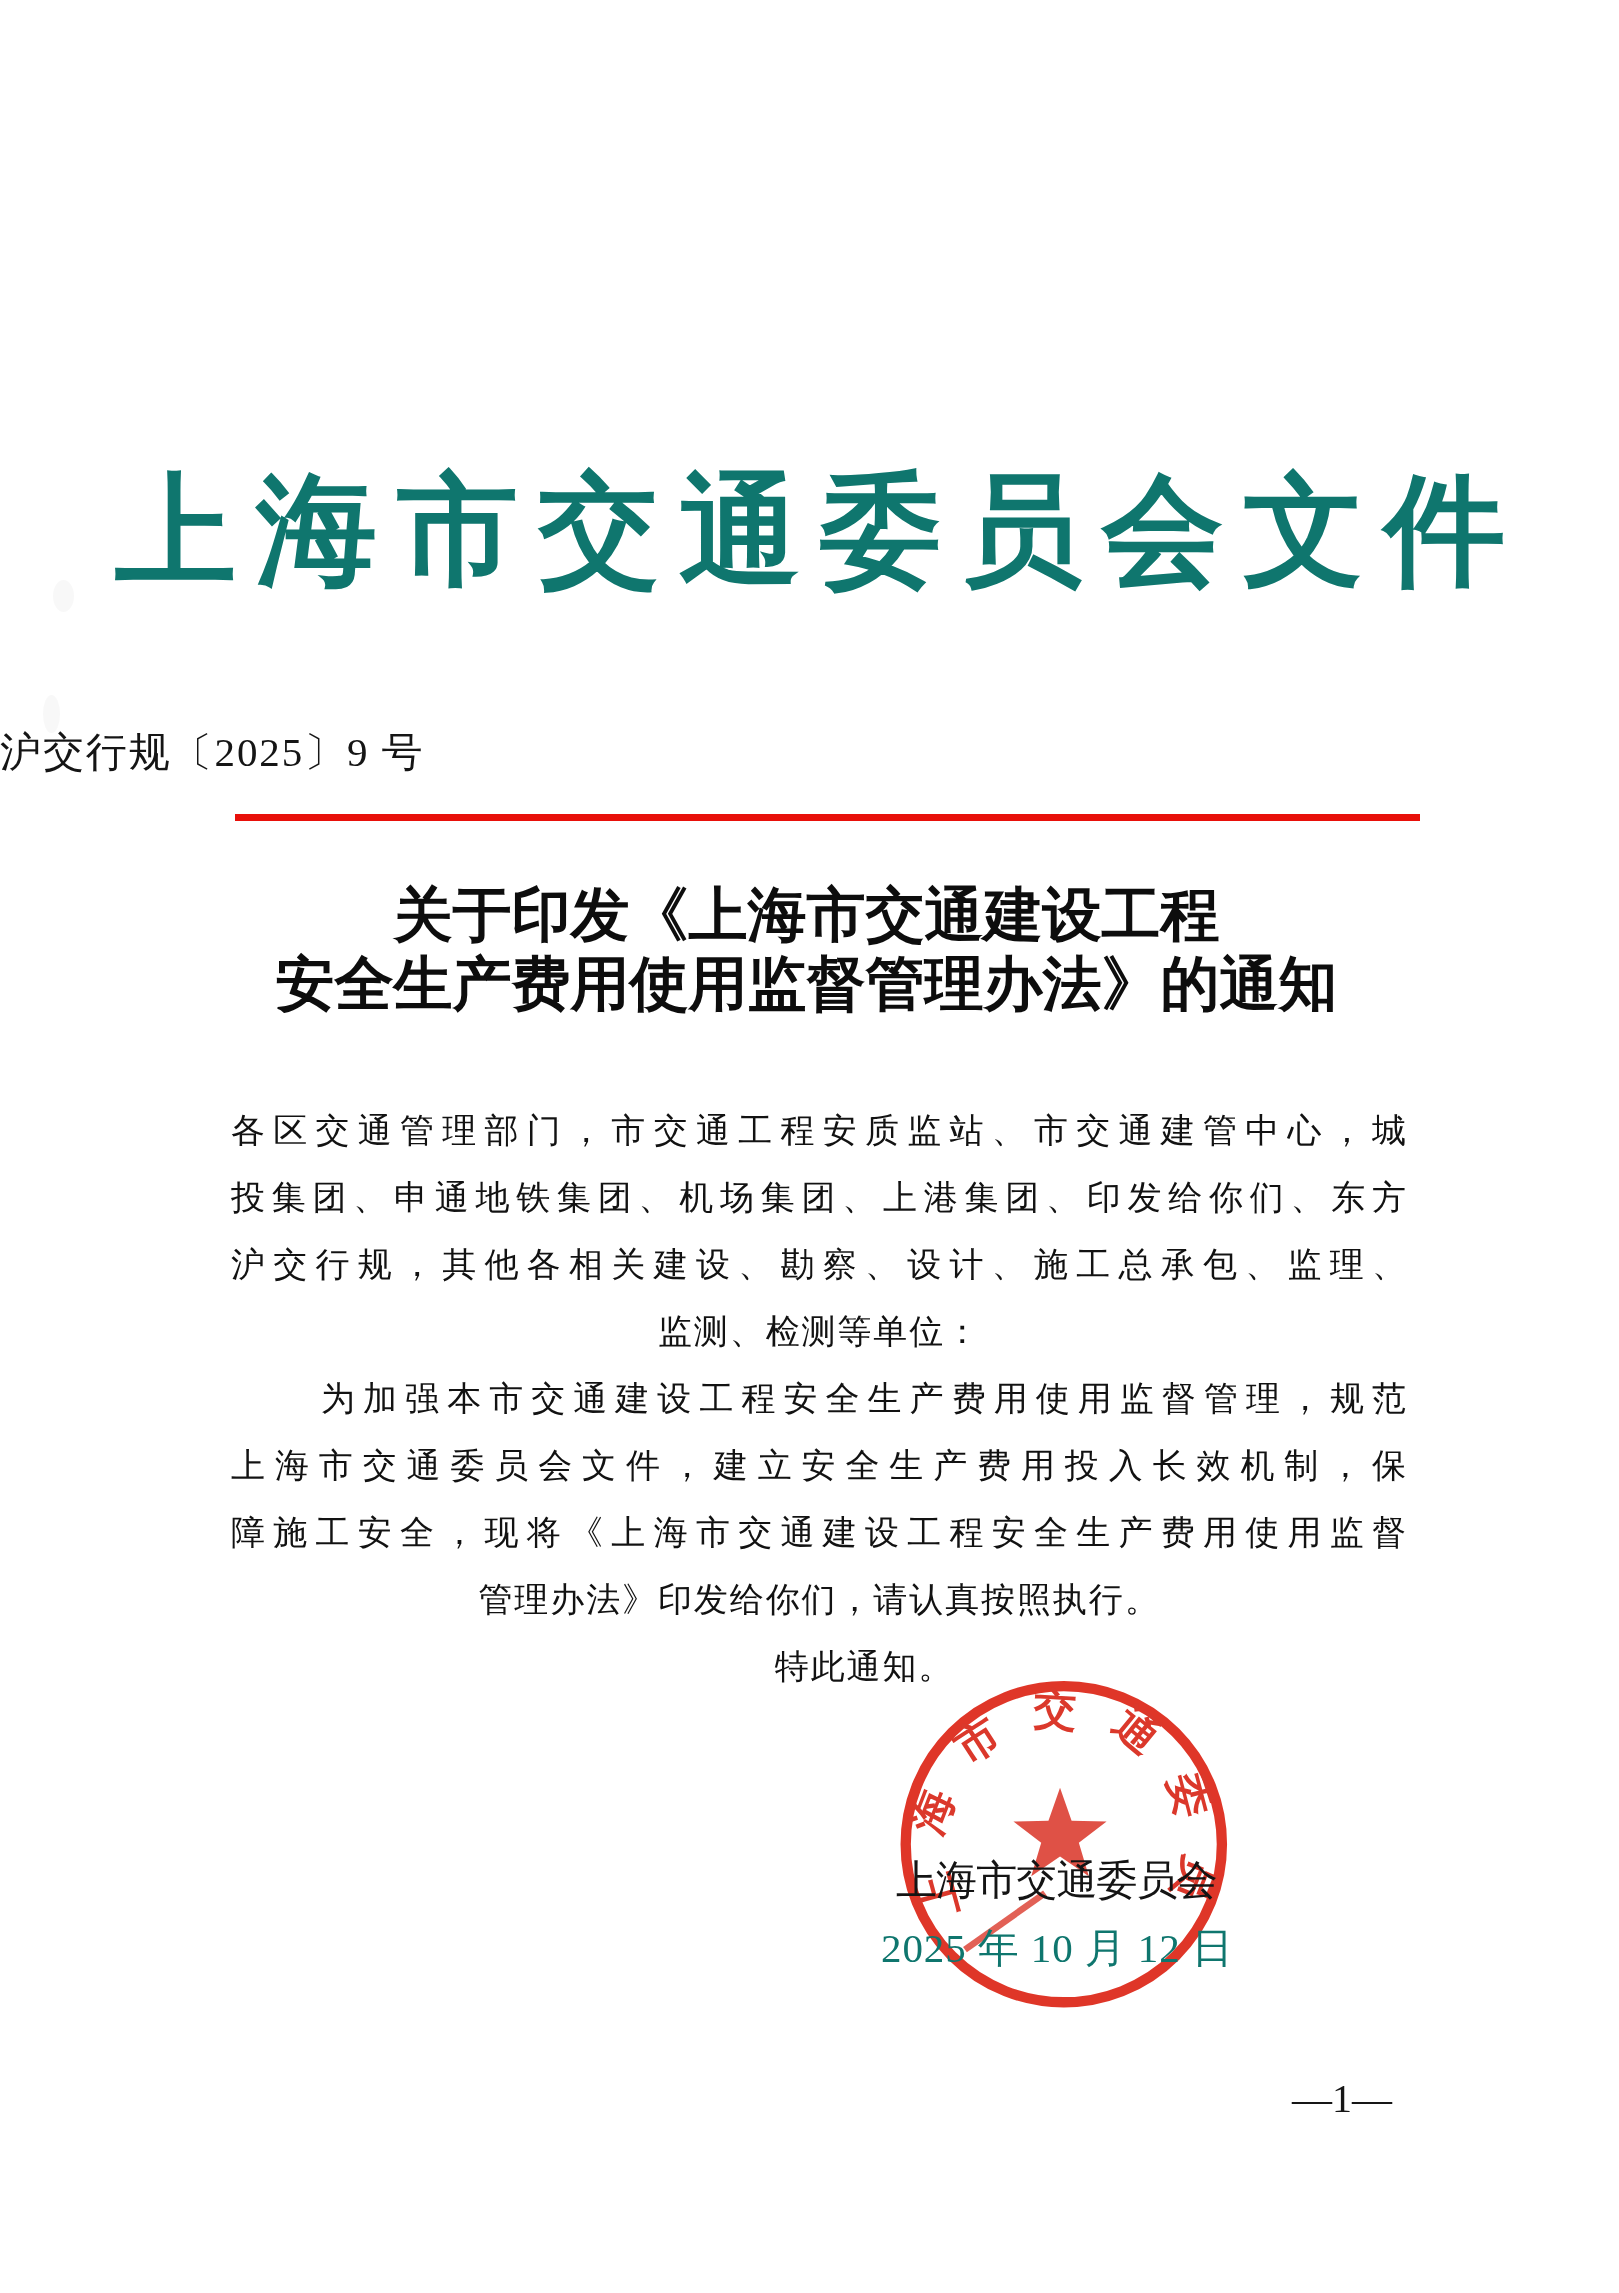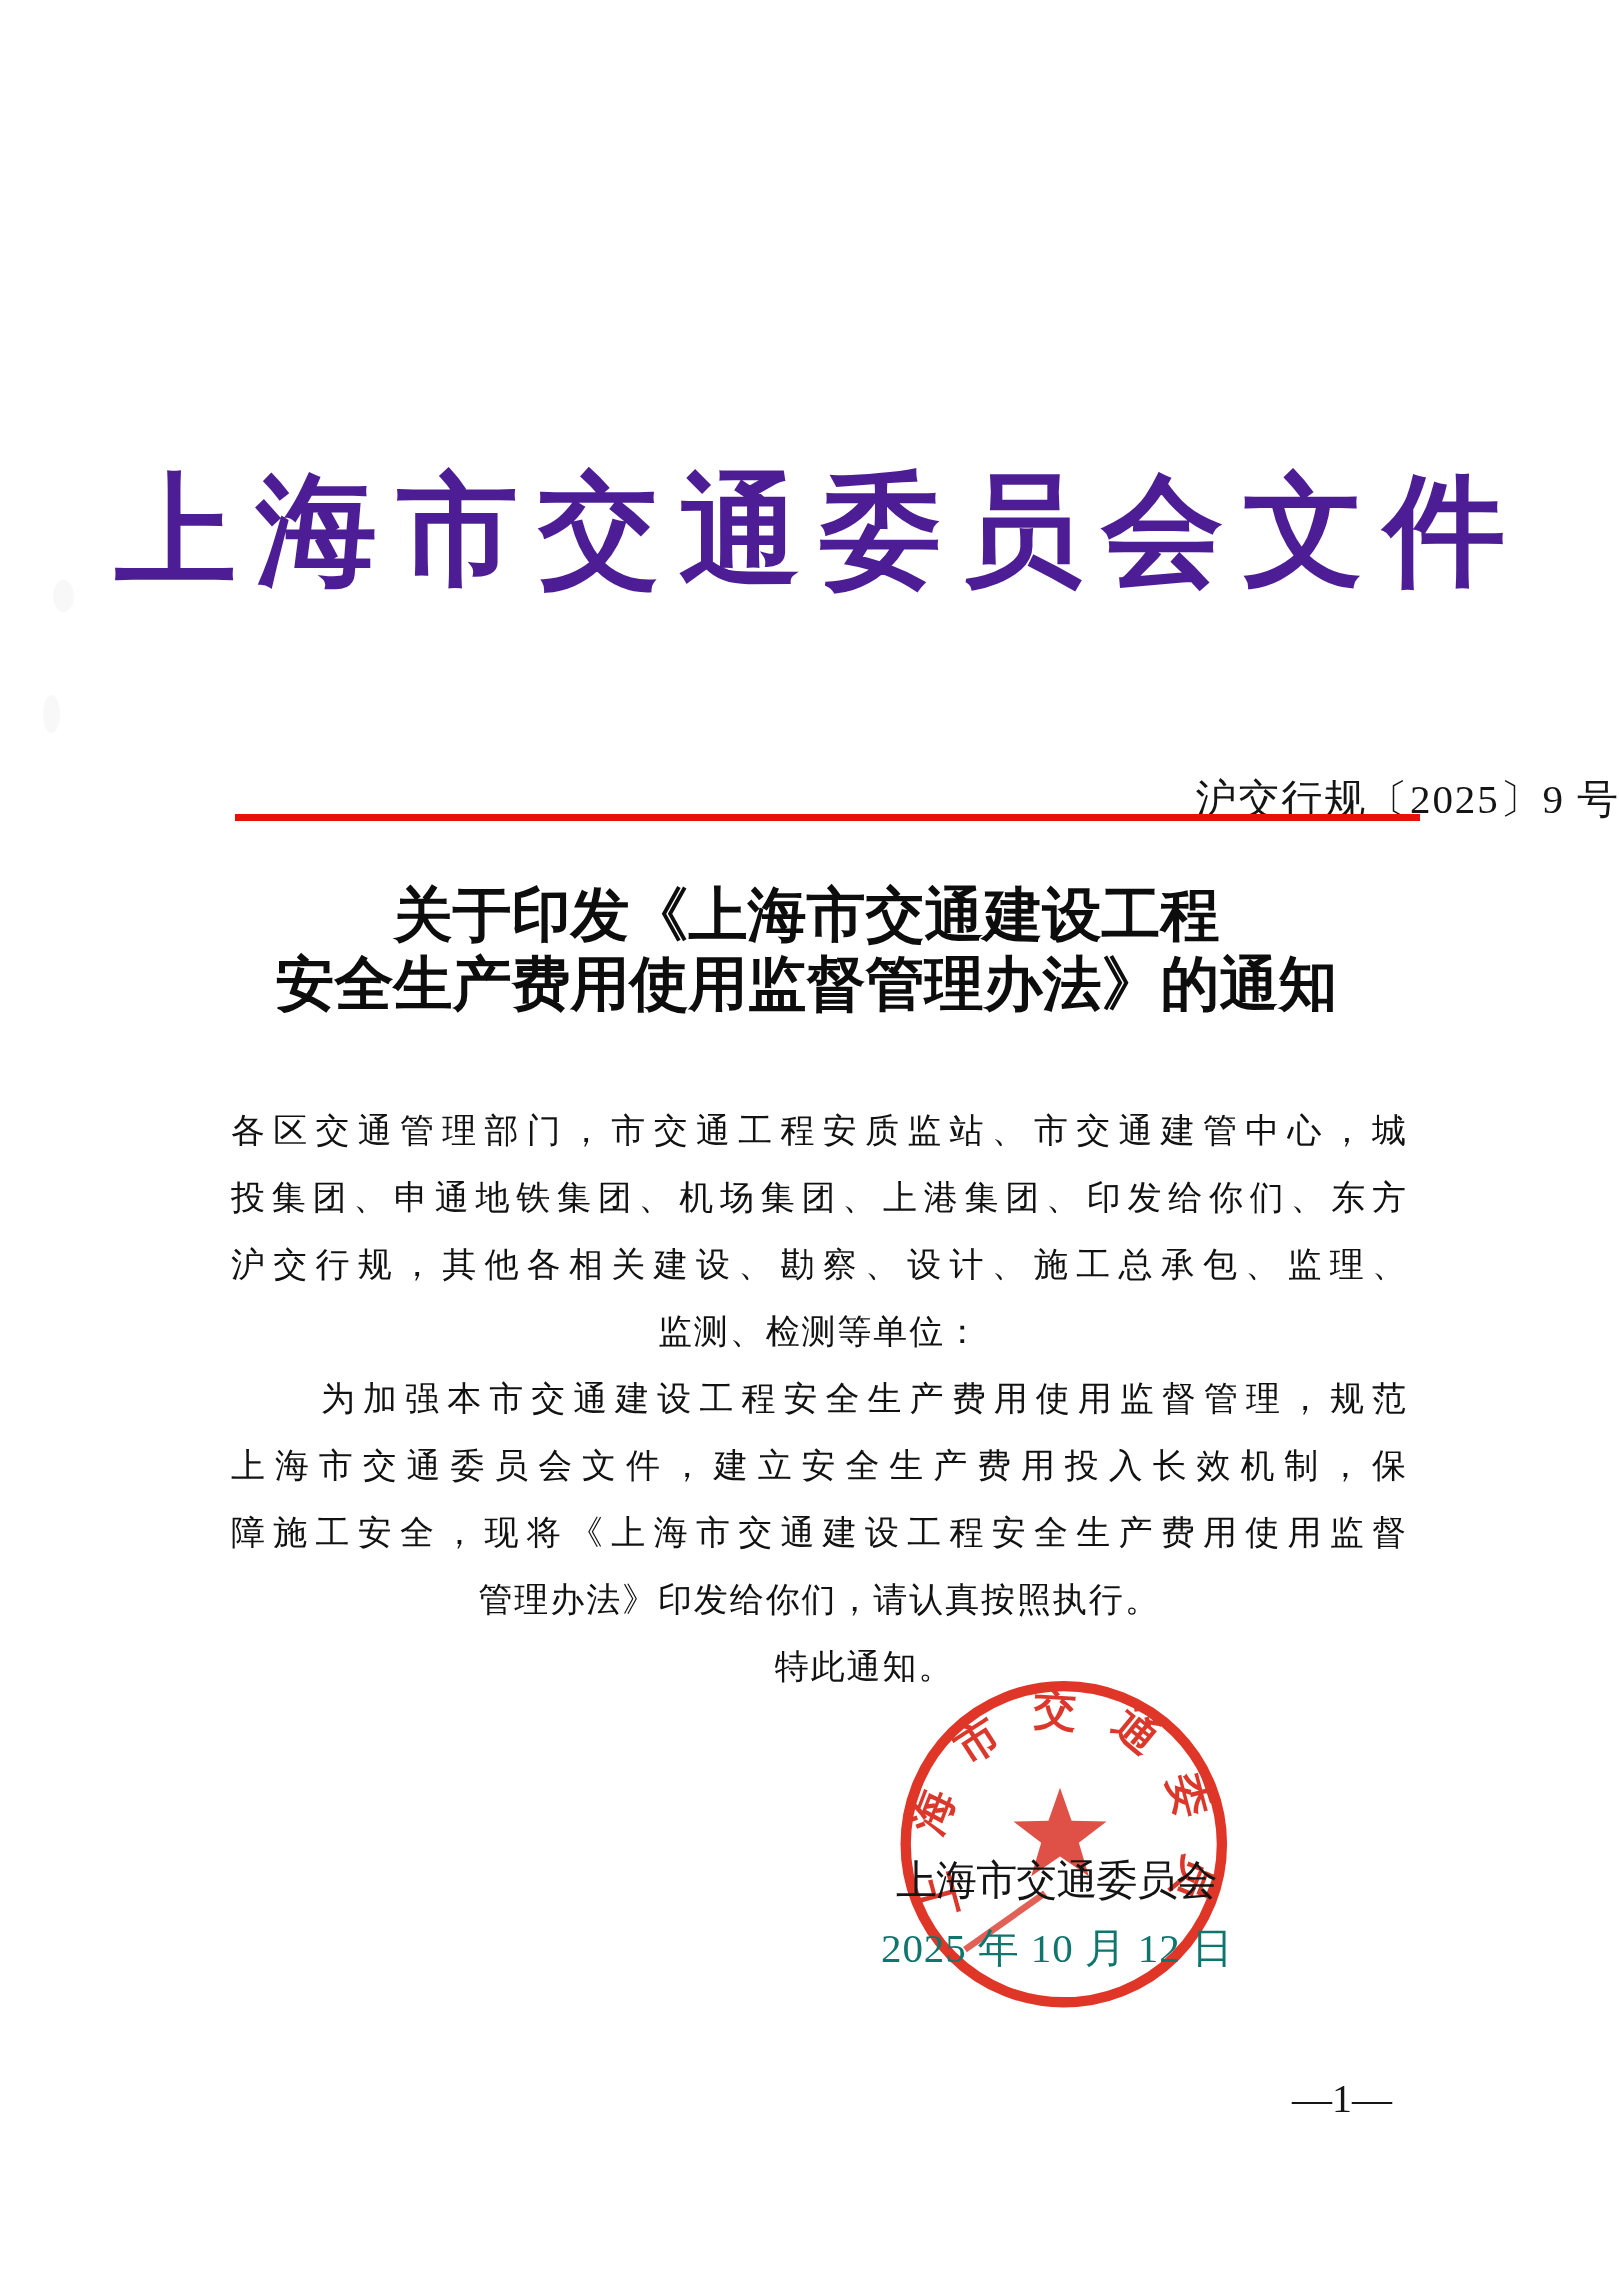--- a/index.html
+++ b/index.html
@@ -16,25 +16,24 @@
     left:0;top:450px;width:1620px;
     padding-left:38px;box-sizing:border-box;
     text-align:center;
     font-size:121px;font-weight:bold;
     letter-spacing:20px;
     white-space:nowrap;
     font-family:"Liberation Serif","DejaVu Serif",serif;
   }
   .doc-number{
     left:0;top:725px;width:1620px;
-    text-align:right;
+    text-align:left;
     font-size:41px;
     letter-spacing:1.9px;
     color:#151515;
-    margin-top:47px;
   }
   .red-rule{
     left:235px;top:814px;width:1185px;height:6.6px;
   }
   .doc-title{
     left:0;top:881px;width:1600px;
     padding-left:13px;box-sizing:border-box;
     text-align:center;
     font-size:59px;font-weight:bold;
     line-height:69px;
@@ -72,21 +71,21 @@
   .smudge{background:#888;border-radius:50%;opacity:.055;}
 </style>
 </head>
 <body>
 
 <div class="page">
 
   <div class="abs smudge" style="left:53px;top:580px;width:21px;height:32px;"></div>
   <div class="abs smudge" style="left:43px;top:695px;width:17px;height:38px;"></div>
 
-  <div class="abs banner-title" style="color:#4c1d95;padding-left:20px;">上海市交通委员会文件</div>
+  <div class="abs banner-title" style="color:#0f766e;padding-left:20px;">上海市交通委员会文件</div>
 
   <div class="abs doc-number">沪交行规〔2025〕9 号</div>
 
   <div class="abs red-rule" style="background:#e8100a;"></div>
 
   <div class="abs doc-title">
     <div>关于印发《上海市交通建设工程</div>
     <div>安全生产费用使用监督管理办法》的通知</div>
   </div>
 

